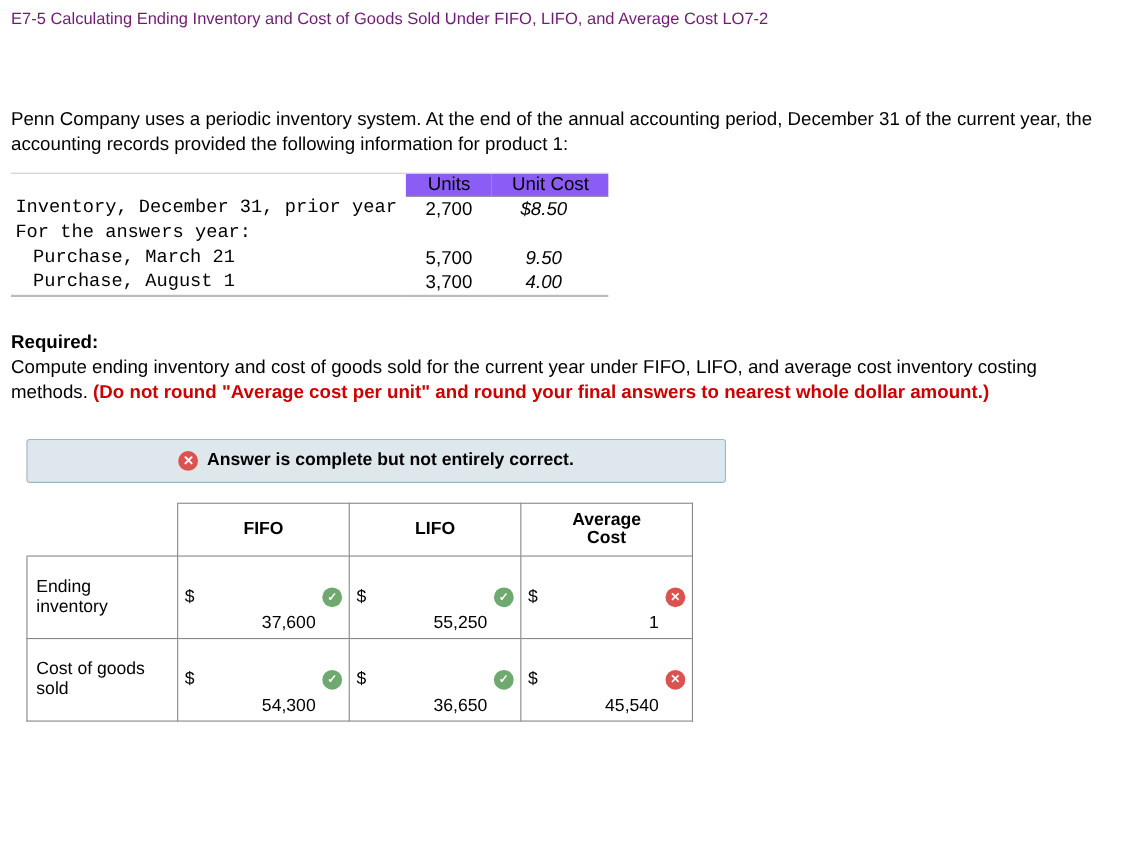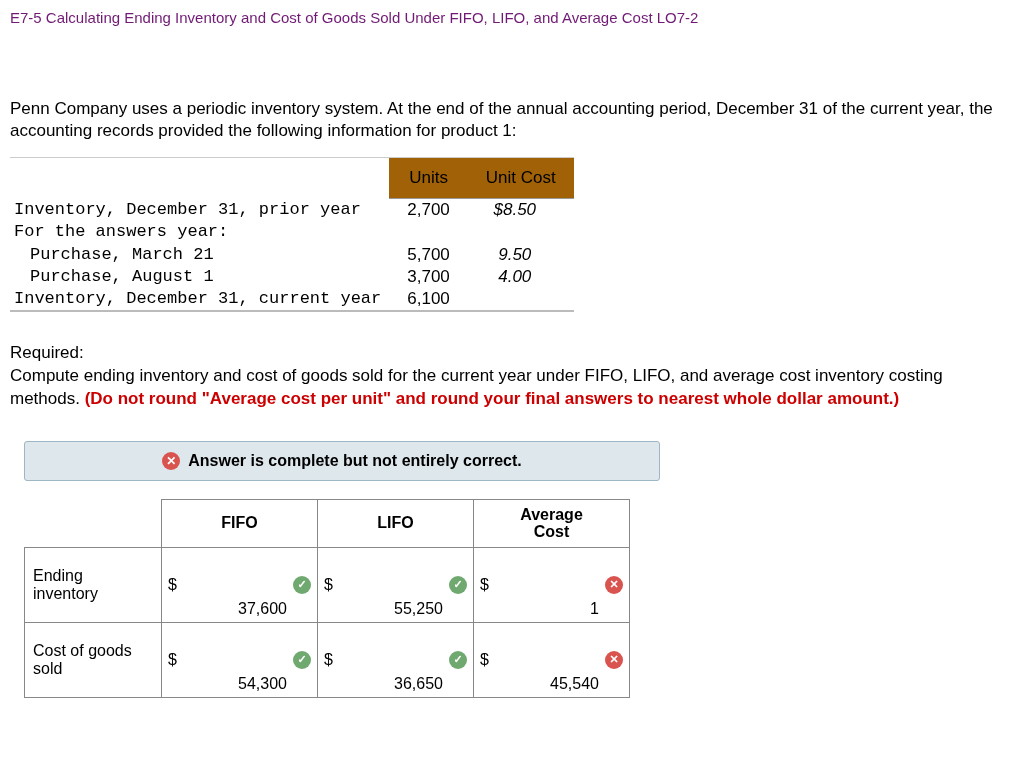--- a/index.html
+++ b/index.html
@@ -24,36 +24,36 @@
   }
   .info-table {
     border-collapse: collapse;
     font-size: 17px;
     margin-bottom: 30px;
     border-bottom: 2px solid #bbb;
   }
   .info-table th {
     text-align: center;
     font-weight: 400;
-    padding: 10px 18px;
+    padding: 0 18px;
     border-bottom: 1px solid #999;
-    background: #a16207;
+    background: #8b5cf6;
   }
   .info-table td {
     padding: 0 18px;
     line-height: 1.3;
     vertical-align: top;
   }
   .info-table td.desc { padding-left: 4px; padding-right: 8px; min-width: 280px; font-family: Liberation Mono, monospace; }
   .info-table td.num { text-align: left; }
   .info-table td.cost { text-align: center; padding-right: 30px; font-style: italic; }
   .info-table tr.hdr td, .info-table tr.hdr th { border-top: 1px solid #ccc; }
   .indent { padding-left: 20px !important; }
   .required-block { line-height: 1.35; margin-bottom: 30px; }
-  .required-label { font-weight: 400; margin-top: 48px; }
+  .required-label { font-weight: 700; margin-top: 48px; }
   .red-note { color: #cc0000; font-weight: 700; }
   .feedback-bar {
     background: #dee7ec;
     border: 1px solid #9fb6c4;
     border-radius: 3px;
     padding: 10px 12px;
     font-weight: 700;
     display: flex;
     align-items: center;
     width: 610px;
@@ -149,25 +149,20 @@
   </tr>
   <tr>
     <td class="desc indent">Purchase, March 21</td>
     <td class="num">5,700</td>
     <td class="cost">9.50</td>
   </tr>
   <tr>
     <td class="desc indent">Purchase, August 1</td>
     <td class="num">3,700</td>
     <td class="cost">4.00</td>
-  </tr>
-  <tr>
-    <td class="desc">Inventory, December 31, current year</td>
-    <td class="num">6,100</td>
-    <td class="cost"></td>
   </tr>
 </tbody>
   </table>
 
 <div class="required-block">
   <span class="required-label">Required:</span><br>
   <span>Compute ending inventory and cost of goods sold for the current year under FIFO, LIFO, and average cost inventory costing methods. </span><span class="red-note">(Do not round "Average cost per unit" and round your final answers to nearest whole dollar amount.)</span>
 </div>
 
 <div class="feedback-bar">

